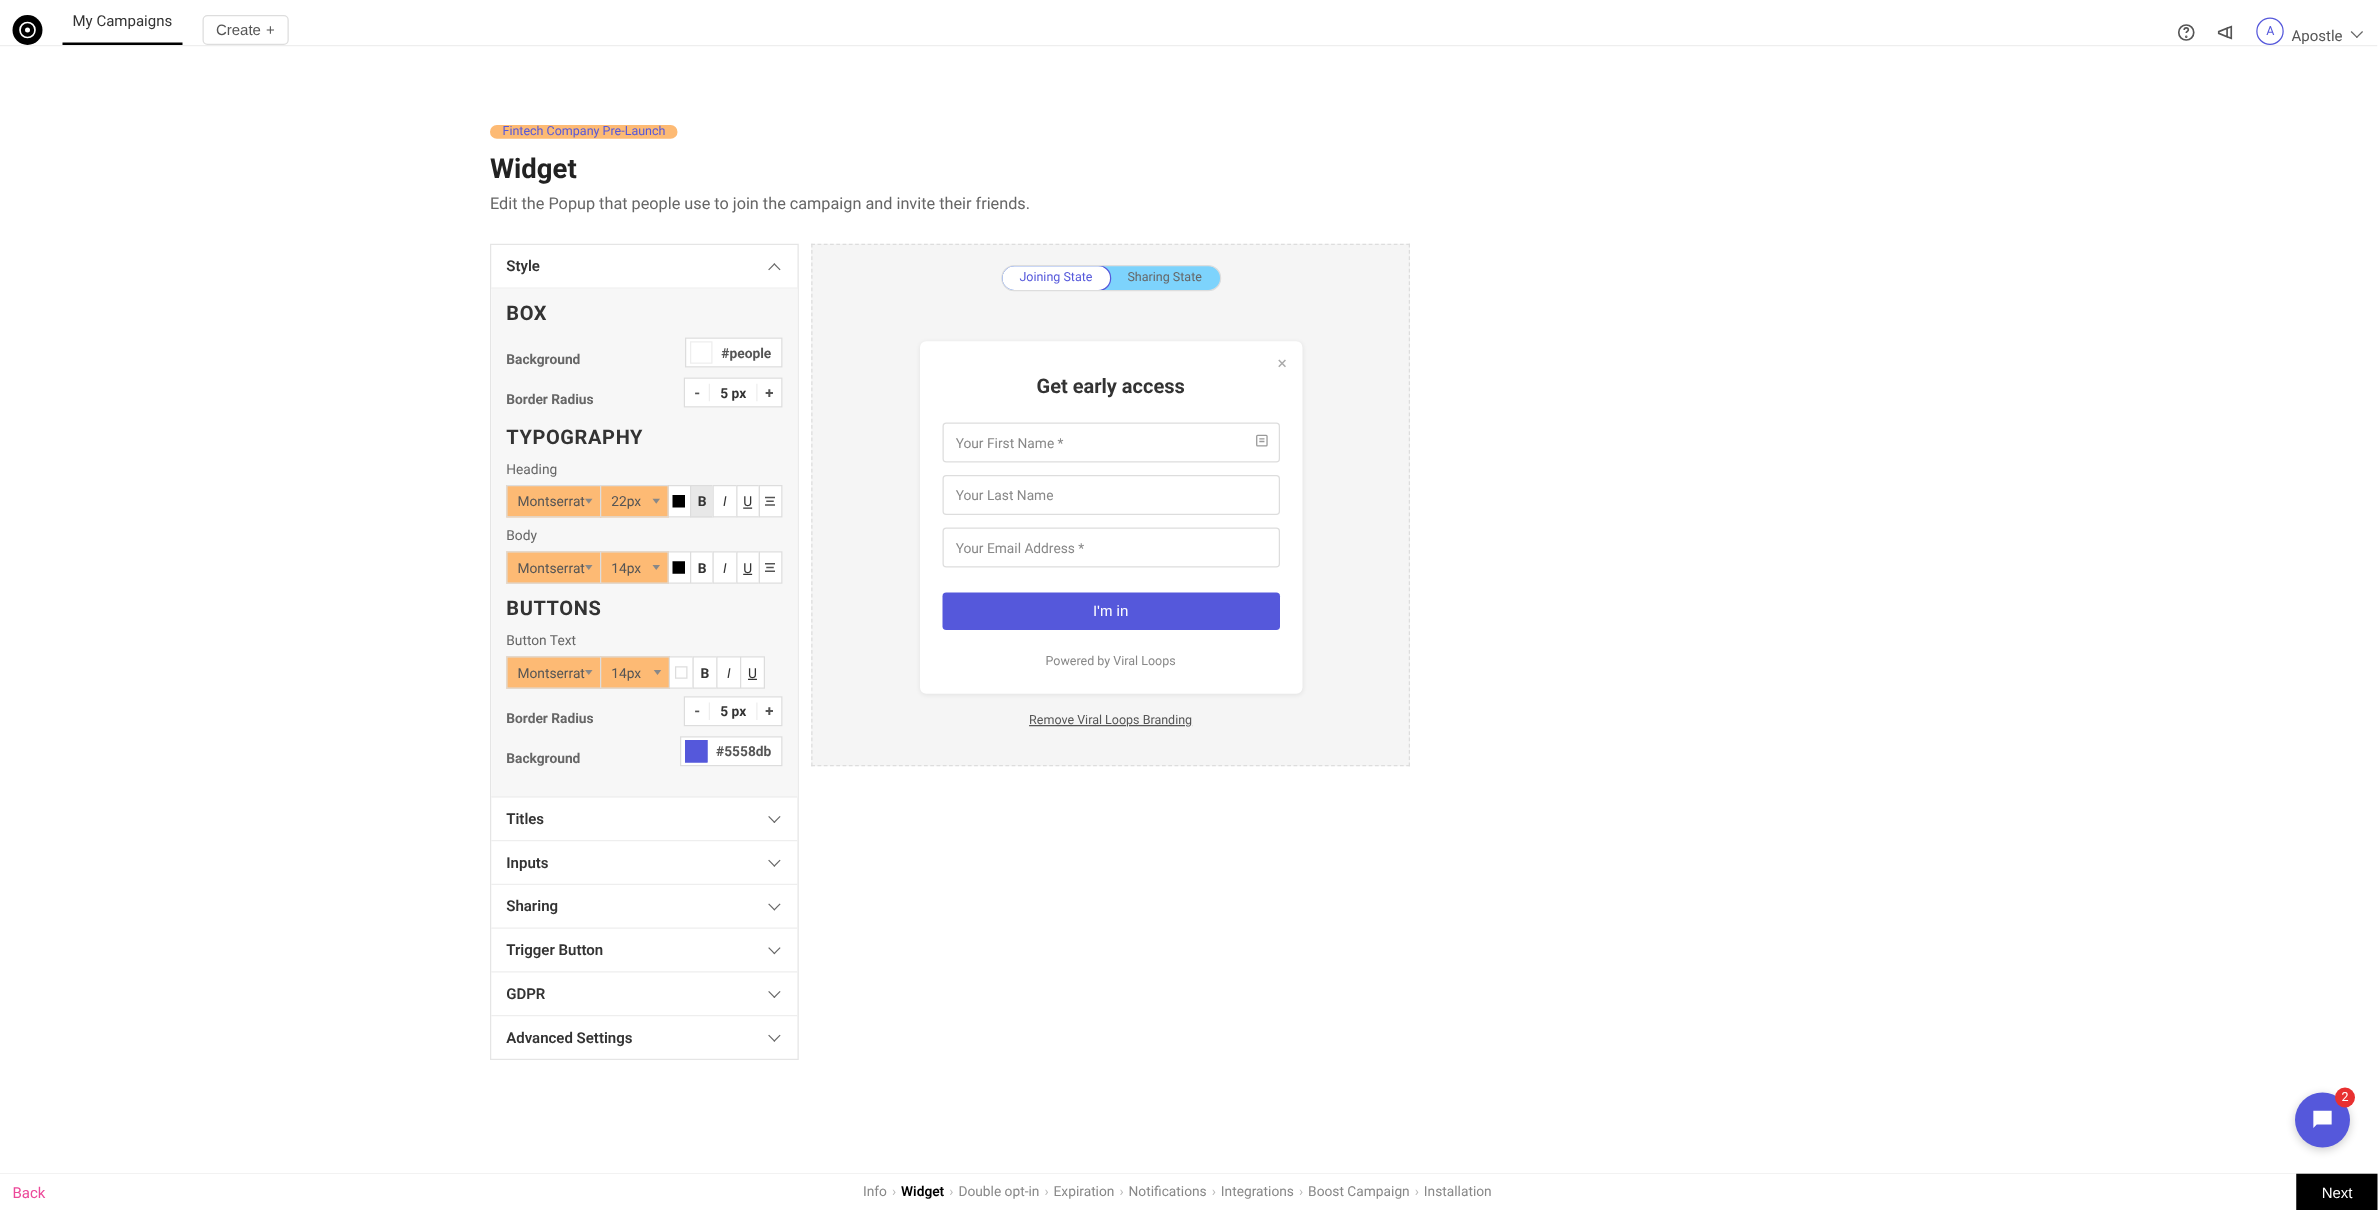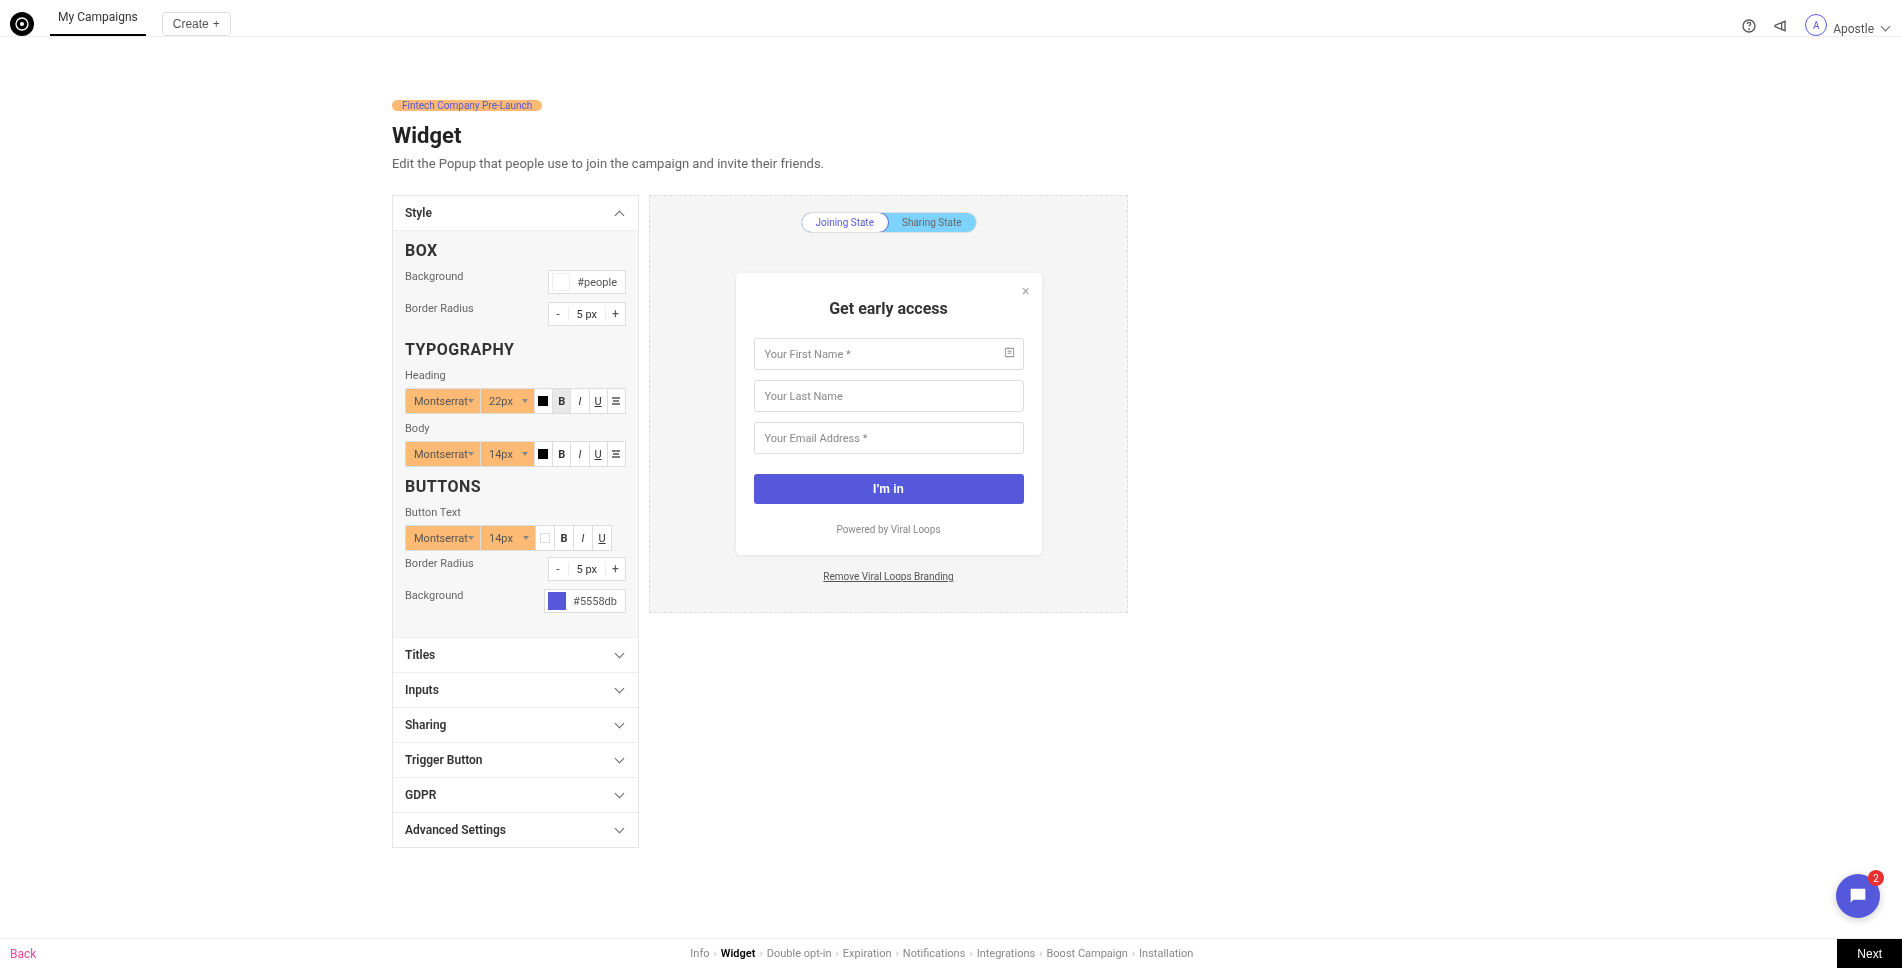--- a/index.html
+++ b/index.html
@@ -22,21 +22,21 @@
 .chip { display: inline-block; background: #fdba74; color: #5558db; font-size: 10px; padding: 0 10px; border-radius: 10px; margin-bottom: 12px; }
 .page-title { font-size: 22px; font-weight: 700; color: #222; margin-bottom: 8px; }
 .page-sub { font-size: 13px; color: #666; margin-bottom: 24px; }
 
 .editor-row { display: flex; gap: 10px; align-items: flex-start; }
 .sidebar { width: 247px; border: 1px solid #e5e5e5; background: #fff; }
 .accordion-header { display: flex; align-items: center; justify-content: space-between; padding: 10px 12px; font-size: 12px; font-weight: 600; border-bottom: 1px solid #eee; cursor: pointer; }
 .accordion-header:last-child { border-bottom: none; }
 .accordion-body { padding: 10px 12px 16px 12px; background: #f7f7f7; border-bottom: 1px solid #eee; }
 .section-label { font-size: 16px; font-weight: 700; letter-spacing: 0.5px; color: #333; margin-bottom: 10px; }
-.field-row { display: flex; align-items: flex-start; justify-content: space-between; margin-bottom: 8px; }
+.field-row { display: flex; align-items: flex-end; justify-content: space-between; margin-bottom: 8px; font-weight: bold; }
 .field-label { font-size: 11px; color: #666; }
 .color-input { display: flex; align-items: center; border: 1px solid #ddd; background: #fff; height: 24px; }
 .color-swatch { width: 18px; height: 18px; margin: 0 3px; border: 1px solid #eee; }
 .color-text { font-size: 11px; color: #555; padding: 0 8px 0 4px; min-width: 48px; }
 .stepper { display: flex; align-items: center; border: 1px solid #ddd; background: #fff; height: 24px; }
 .stepper .btn { width: 20px; text-align: center; font-size: 12px; color: #555; cursor: pointer; border-left: 1px solid #eee; border-right: 1px solid #eee; user-select: none; }
 .stepper .btn:first-child { border-left: none; }
 .stepper .btn:last-child { border-right: none; }
 .stepper .val { padding: 0 8px; font-size: 11px; min-width: 28px; text-align: center; }
 .subfield-label { font-size: 11px; color: #666; margin: 8px 0 6px 0; }
@@ -56,21 +56,21 @@
 
 .preview-container { flex: 1; border: 1px dashed #ddd; background: #f5f5f5; padding: 16px; min-height: 418px; display: flex; flex-direction: column; align-items: center; }
 .state-toggle { display: flex; border: 1px solid #ddd; border-radius: 12px; overflow: hidden; background: #7dd3fc; margin-bottom: 40px; }
 .state-toggle .opt { font-size: 10px; padding: 4px 14px; cursor: pointer; color: #666; }
 .state-toggle .opt.active { color: #5558db; border: 1px solid #5558db; border-radius: 12px; margin: -1px; background: #fff; }
 .popup-card { width: 306px; background: #fff; border-radius: 5px; box-shadow: 0 1px 4px rgba(0,0,0,0.08); padding: 18px 18px 20px 18px; position: relative; }
 .popup-close { position: absolute; top: 10px; right: 12px; color: #aaa; font-size: 14px; cursor: pointer; }
 .popup-title { font-size: 16px; font-weight: 700; text-align: center; color: #333; margin: 8px 0 20px 0; }
 .popup-input { width: 100%; height: 32px; border: 1px solid #ddd; border-radius: 3px; padding: 0 10px; font-size: 11px; color: #888; margin-bottom: 10px; display: flex; align-items: center; position: relative; }
 .popup-input .auto-icon { position: absolute; right: 8px; color: #999; font-size: 11px; }
-.popup-btn { width: 100%; height: 30px; background: #5558db; color: #fff; font-size: 12px; font-weight: 700; border: none; border-radius: 3px; cursor: pointer; margin-top: 10px; }
+.popup-btn { width: 100%; height: 30px; background: #5558db; color: #fff; font-size: 12px; font-weight: 400; border: none; border-radius: 3px; cursor: pointer; margin-top: 10px; }
 .popup-footer { text-align: center; font-size: 10px; color: #888; margin-top: 20px; }
 .remove-branding { font-size: 10px; color: #555; text-decoration: underline; margin-top: 16px; cursor: pointer; }
 
 
 .bottombar { position: fixed; bottom: 0; left: 0; right: 0; height: 30px; background: #fff; border-top: 1px solid #eee; display: flex; align-items: center; }
 .bottombar .back { font-size: 12px; color: #ec4899; padding: 0 10px; cursor: pointer; }
 .bottombar .crumbs { flex: 1; display: flex; align-items: center; justify-content: center; gap: 4px; font-size: 11px; color: #888; }
 .bottombar .crumbs .c { cursor: pointer; }
 .bottombar .crumbs .c.active { color: #000; font-weight: 600; }
 .bottombar .crumbs .sep { color: #bbb; }

